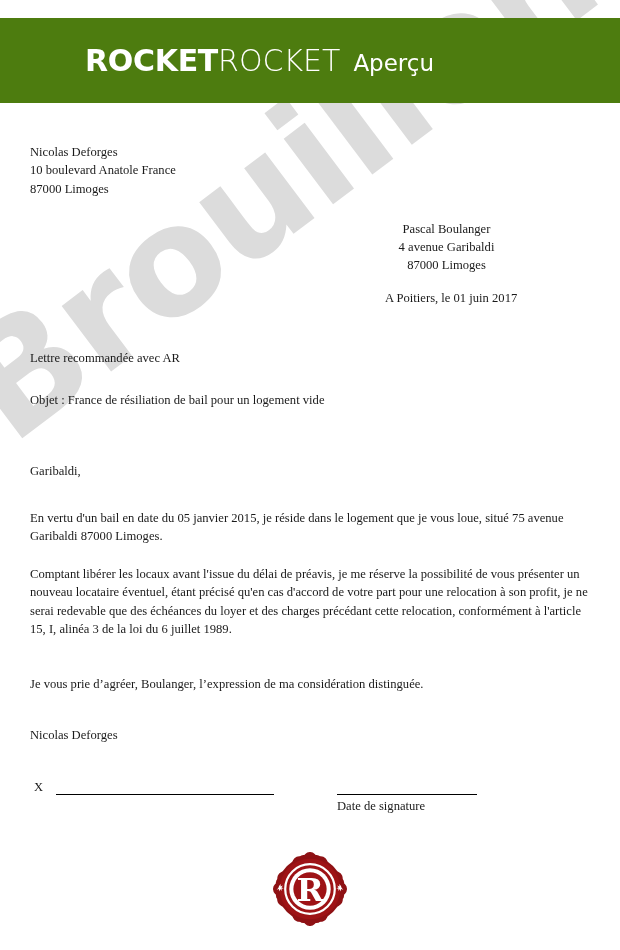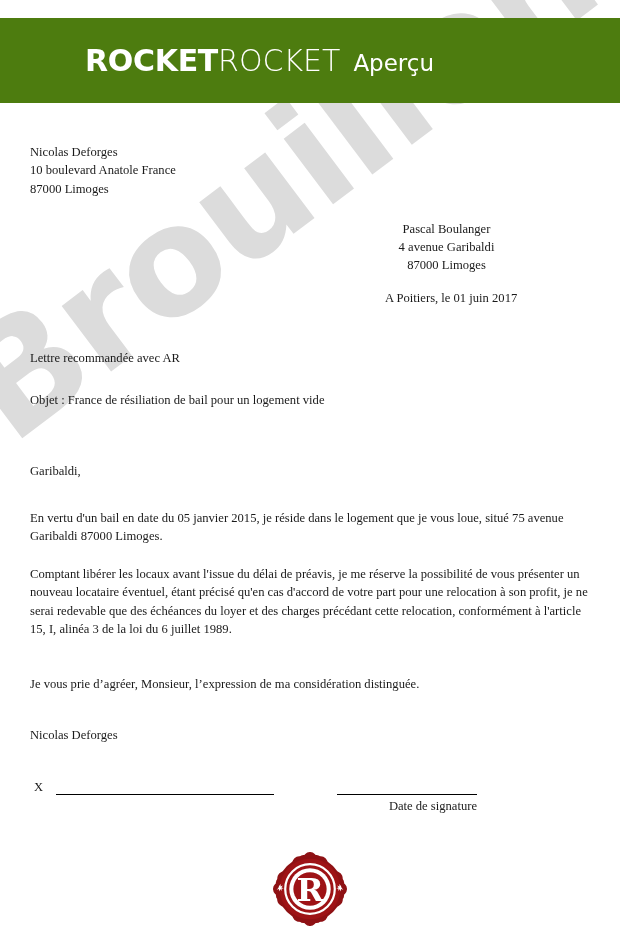--- a/index.html
+++ b/index.html
@@ -177,21 +177,21 @@
     top: 22px;
     width: 140px;
     height: 0;
     border-top: 1px solid #000000;
   }
   .sig-date-label {
     position: absolute;
     left: 307px;
     top: 25px;
     width: 140px;
-    text-align: right;
+    text-align: left;
     font-size: 12.6px;
   }
 
   
   .footer-seal {
     position: absolute;
     left: 0;
     top: 852px;
     width: 620px;
     z-index: 3;
@@ -239,21 +239,21 @@
 
     <div class="subject-line">Objet : France de résiliation de bail pour un logement vide</div>
 
     <div class="salutation">Garibaldi,</div>
 
     <div class="para para-first">En vertu d'un bail en date du 05 janvier 2015, je réside dans le logement que je vous loue, situé 75 avenue Garibaldi 87000 Limoges.</div>
 
 
     <div class="para">Comptant libérer les locaux avant l'issue du délai de préavis, je me réserve la possibilité de vous présenter un nouveau locataire éventuel, étant précisé qu'en cas d'accord de votre part pour une relocation à son profit, je ne serai redevable que des échéances du loyer et des charges précédant cette relocation, conformément à l'article 15, I, alinéa 3 de la loi du 6 juillet 1989.</div>
 
-    <div class="closing">Je vous prie d’agréer, Monsieur, l’expression de ma considération distinguée.</div>
+    <div class="closing">Je vous prie d’agréer, Boulanger, l’expression de ma considération distinguée.</div>
 
     <div class="sign-name">Nicolas Deforges</div>
 
     <div class="signature-row">
       <span class="sig-x">X</span>
       <div class="sig-rule-left"></div>
       <div class="sig-rule-right"></div>
       <span class="sig-date-label">Date de signature</span>
     </div>
 

